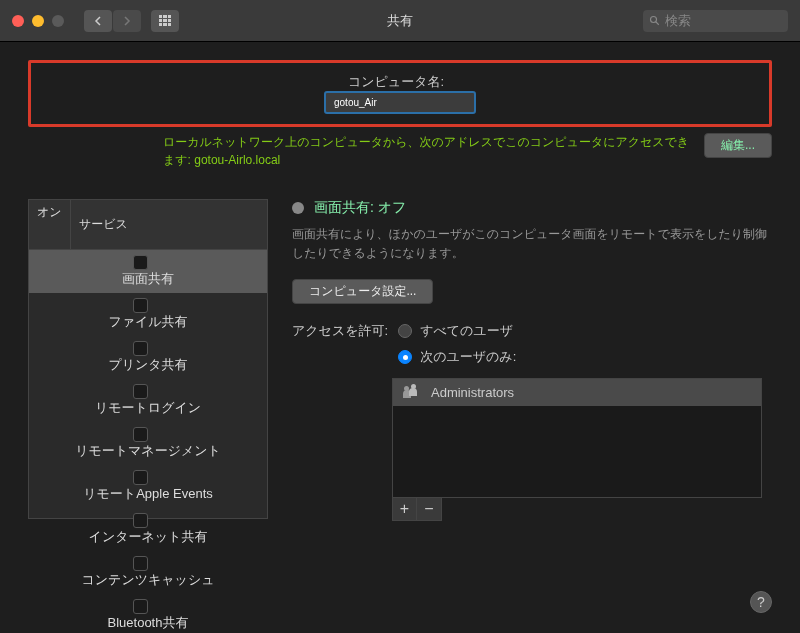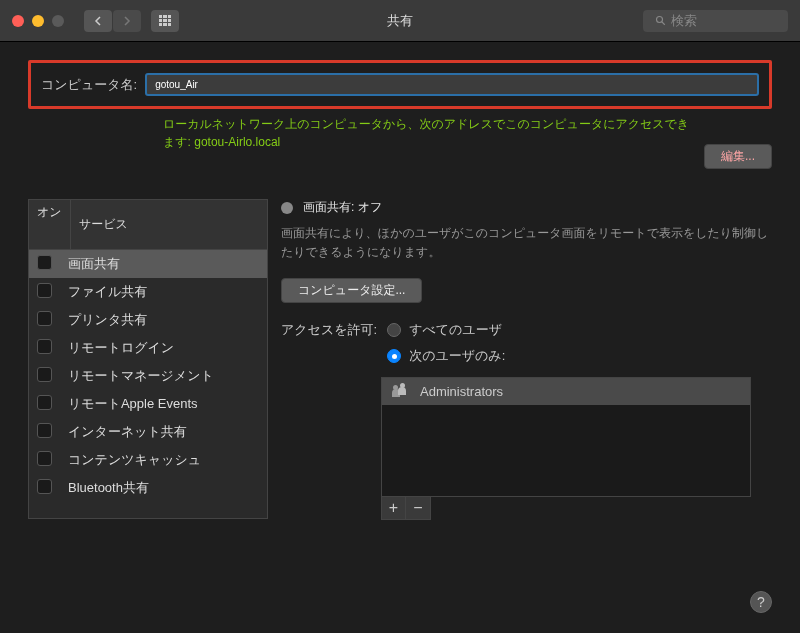--- a/index.html
+++ b/index.html
@@ -49,91 +49,92 @@
     .title-text {
       position: absolute; left: 50%; transform: translateX(-50%);
       color: #ddd; font-size: 13px;
     }
     .search-box {
       margin-left: auto;
       background: #4a4a4a;
       border-radius: 4px;
       height: 22px; width: 145px;
       display: flex; align-items: center;
-      padding: 0 12px; color: #888;
+      padding: 0 6px; color: #888;
     }
     .search-box svg { width: 12px; height: 12px; margin-right: 4px; }
     .header-section {
       padding: 18px 28px 12px 28px;
     }
     .name-row {
       display: flex; align-items: center;
       border: 3px solid #d83a2a;
       padding: 10px 10px;
       border-radius: 2px;
+      flex-direction: column;
     }
     .name-label { color: #ccc; margin-right: 8px; white-space: nowrap; }
     .name-input {
       flex: 1;
       background: #3c3c3c;
       border: 2px solid #2b6fa8;
       border-radius: 3px;
       color: #fff;
       font-size: 10px;
       padding: 4px 8px;
       outline: none;
     }
     .sub-row {
       display: flex; align-items: flex-start;
       margin-top: 6px; padding-left: 135px; padding-right: 0;
     }
     .sub-text { color: #84cc16; font-size: 12px; flex: 1; line-height: 1.5; }
     .edit-btn {
-      background: #5a5a5a; color: #fca5a5;
+      background: #5a5a5a; color: #86efac;
       border-radius: 4px; padding: 3px 16px;
       font-size: 12px; margin-left: 10px;
       border: 1px solid #444;
-      margin-top: 29px;
     }
     .main {
-      display: flex; padding: 18px 28px 0 28px; gap: 13px;
+      display: flex; padding: 18px 28px 0 28px; gap: 24px;
     }
     .services-panel {
       width: 240px;
       background: #2a2a2a;
       border: 1px solid #444;
       height: 320px;
     }
     .services-header {
       display: flex; border-bottom: 1px solid #444;
       background: #333;
     }
     .col-on {
       width: 42px; padding: 4px 8px; color: #ddd;
       border-right: 1px solid #444; font-size: 12px;
     }
     .col-service { flex: 1; padding: 16px 8px; color: #ddd; font-size: 12px; }
     .service-row {
-      display: flex; 
+      display: flex; align-items: center;
       padding: 5px 8px;
+      flex-direction: column;
     }
     .service-row.selected { background: #5a5a5a; }
     .chk {
       width: 15px; height: 15px;
       background: #1a1a1a; border: 1px solid #555;
       border-radius: 3px; margin-right: 16px;
     }
     .svc-label { color: #ddd; font-size: 13px; }
     .right-panel { flex: 1; }
     .status-row { display: flex; align-items: center; margin-bottom: 8px; }
     .status-dot {
       width: 12px; height: 12px; border-radius: 50%;
       background: #888; margin-right: 10px;
     }
-    .status-text { color: #e5e5e5; font-size: 12px; }
+    .status-text { color: #86efac; font-size: 14px; }
     .desc-text { color: #999; font-size: 12px; line-height: 1.6; }
     .comp-settings-row { display: flex; justify-content: flex-start; margin: 16px 0; }
     .comp-btn {
       background: #5a5a5a; color: #eee;
       border-radius: 4px; padding: 3px 16px;
       font-size: 12px; border: 1px solid #444;
     }
     .access-row { display: flex; margin-top: 18px; }
     .access-label { color: #ccc; margin-right: 10px; }
     .radio-group { }

